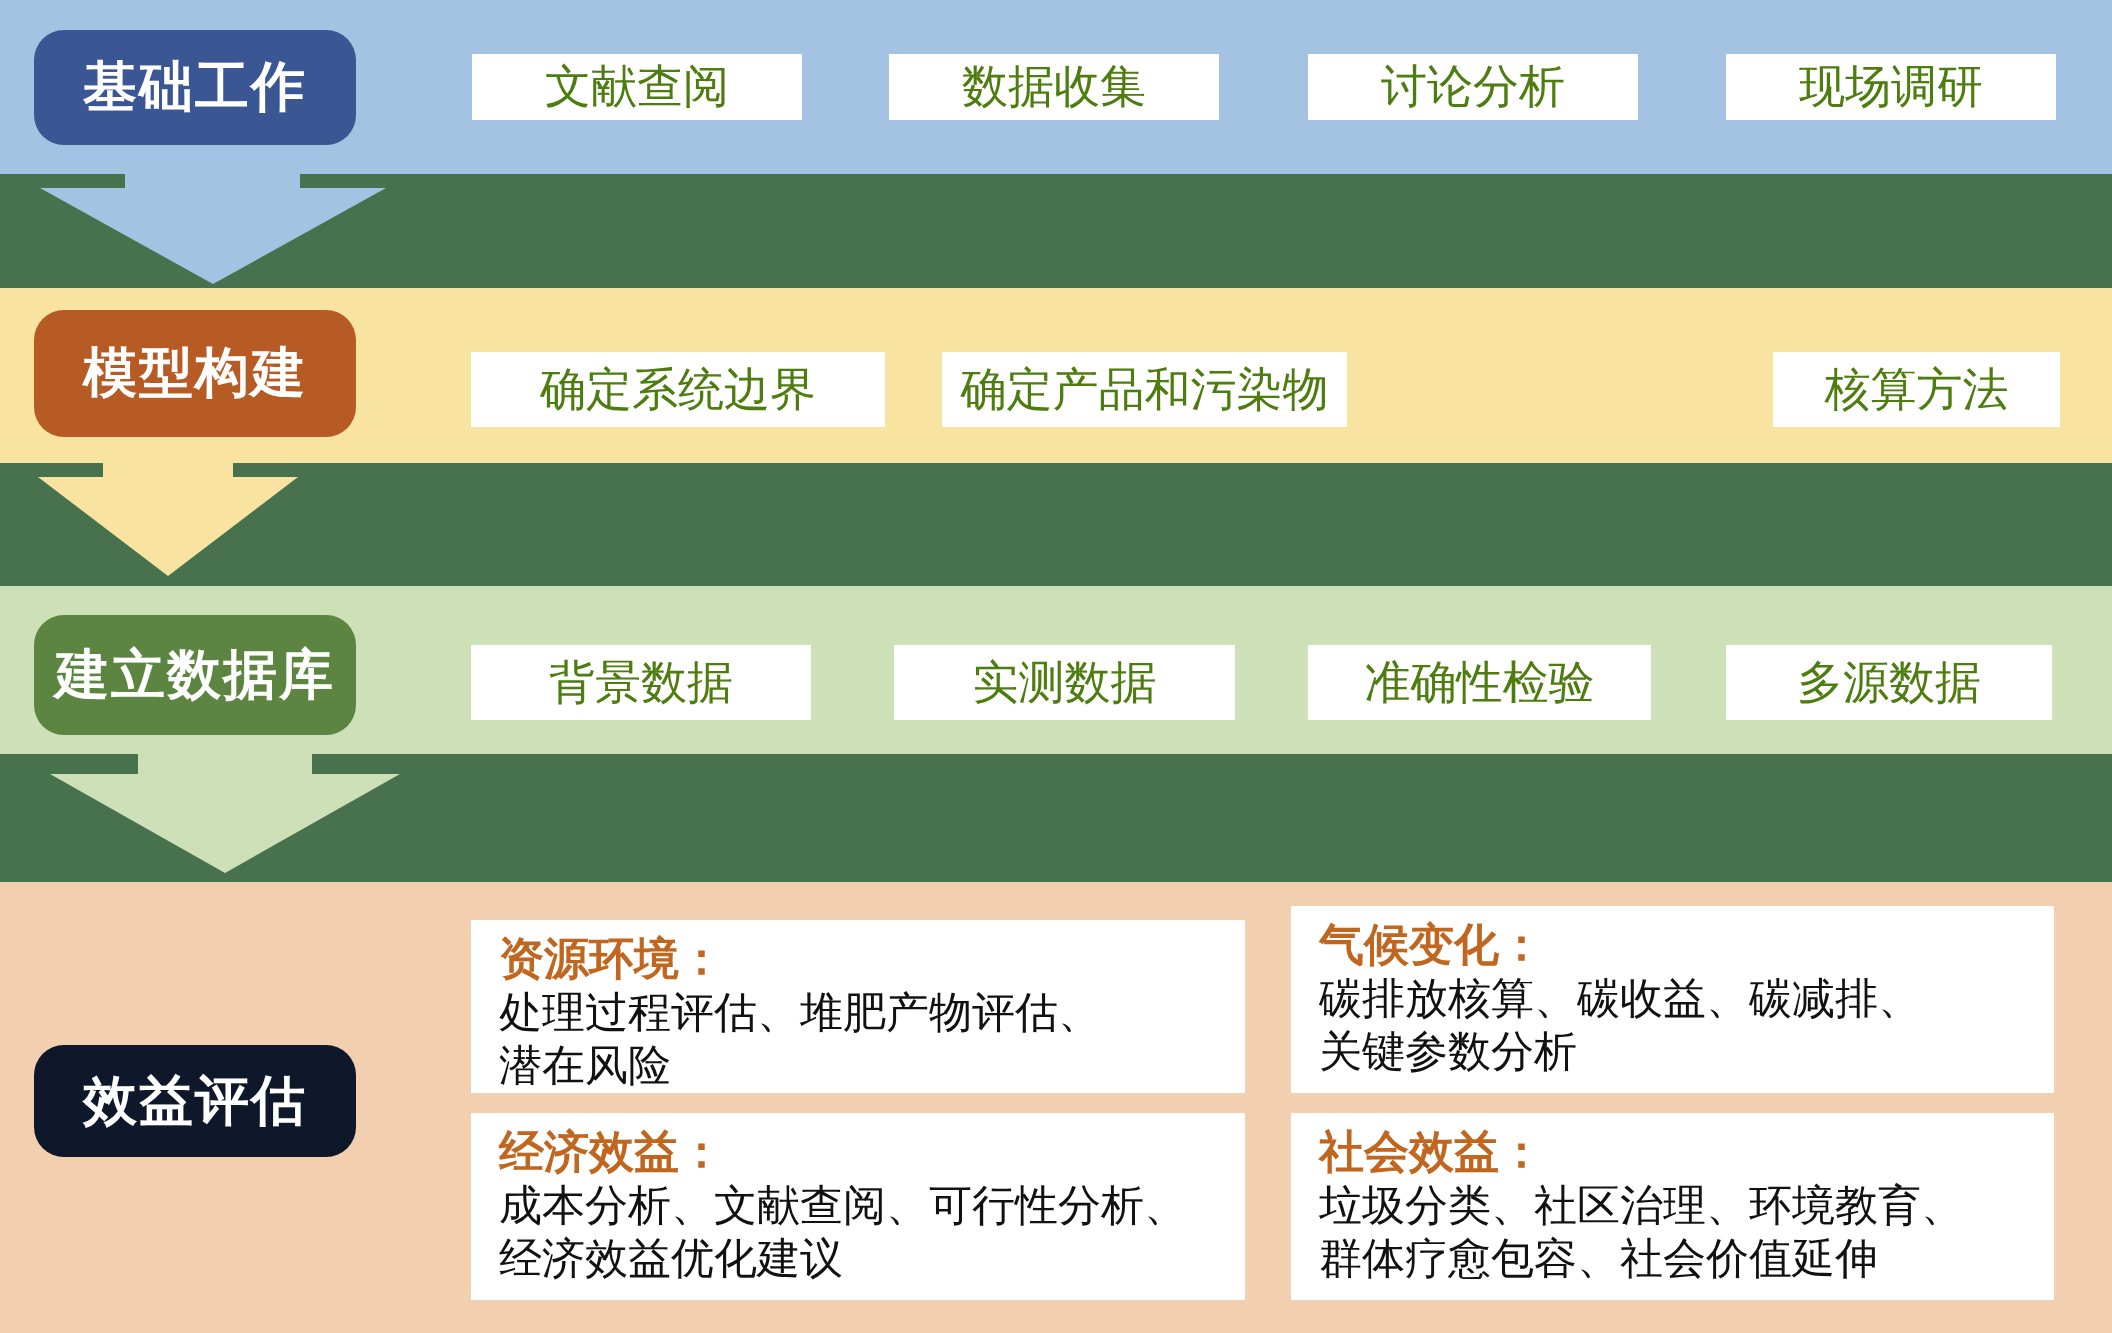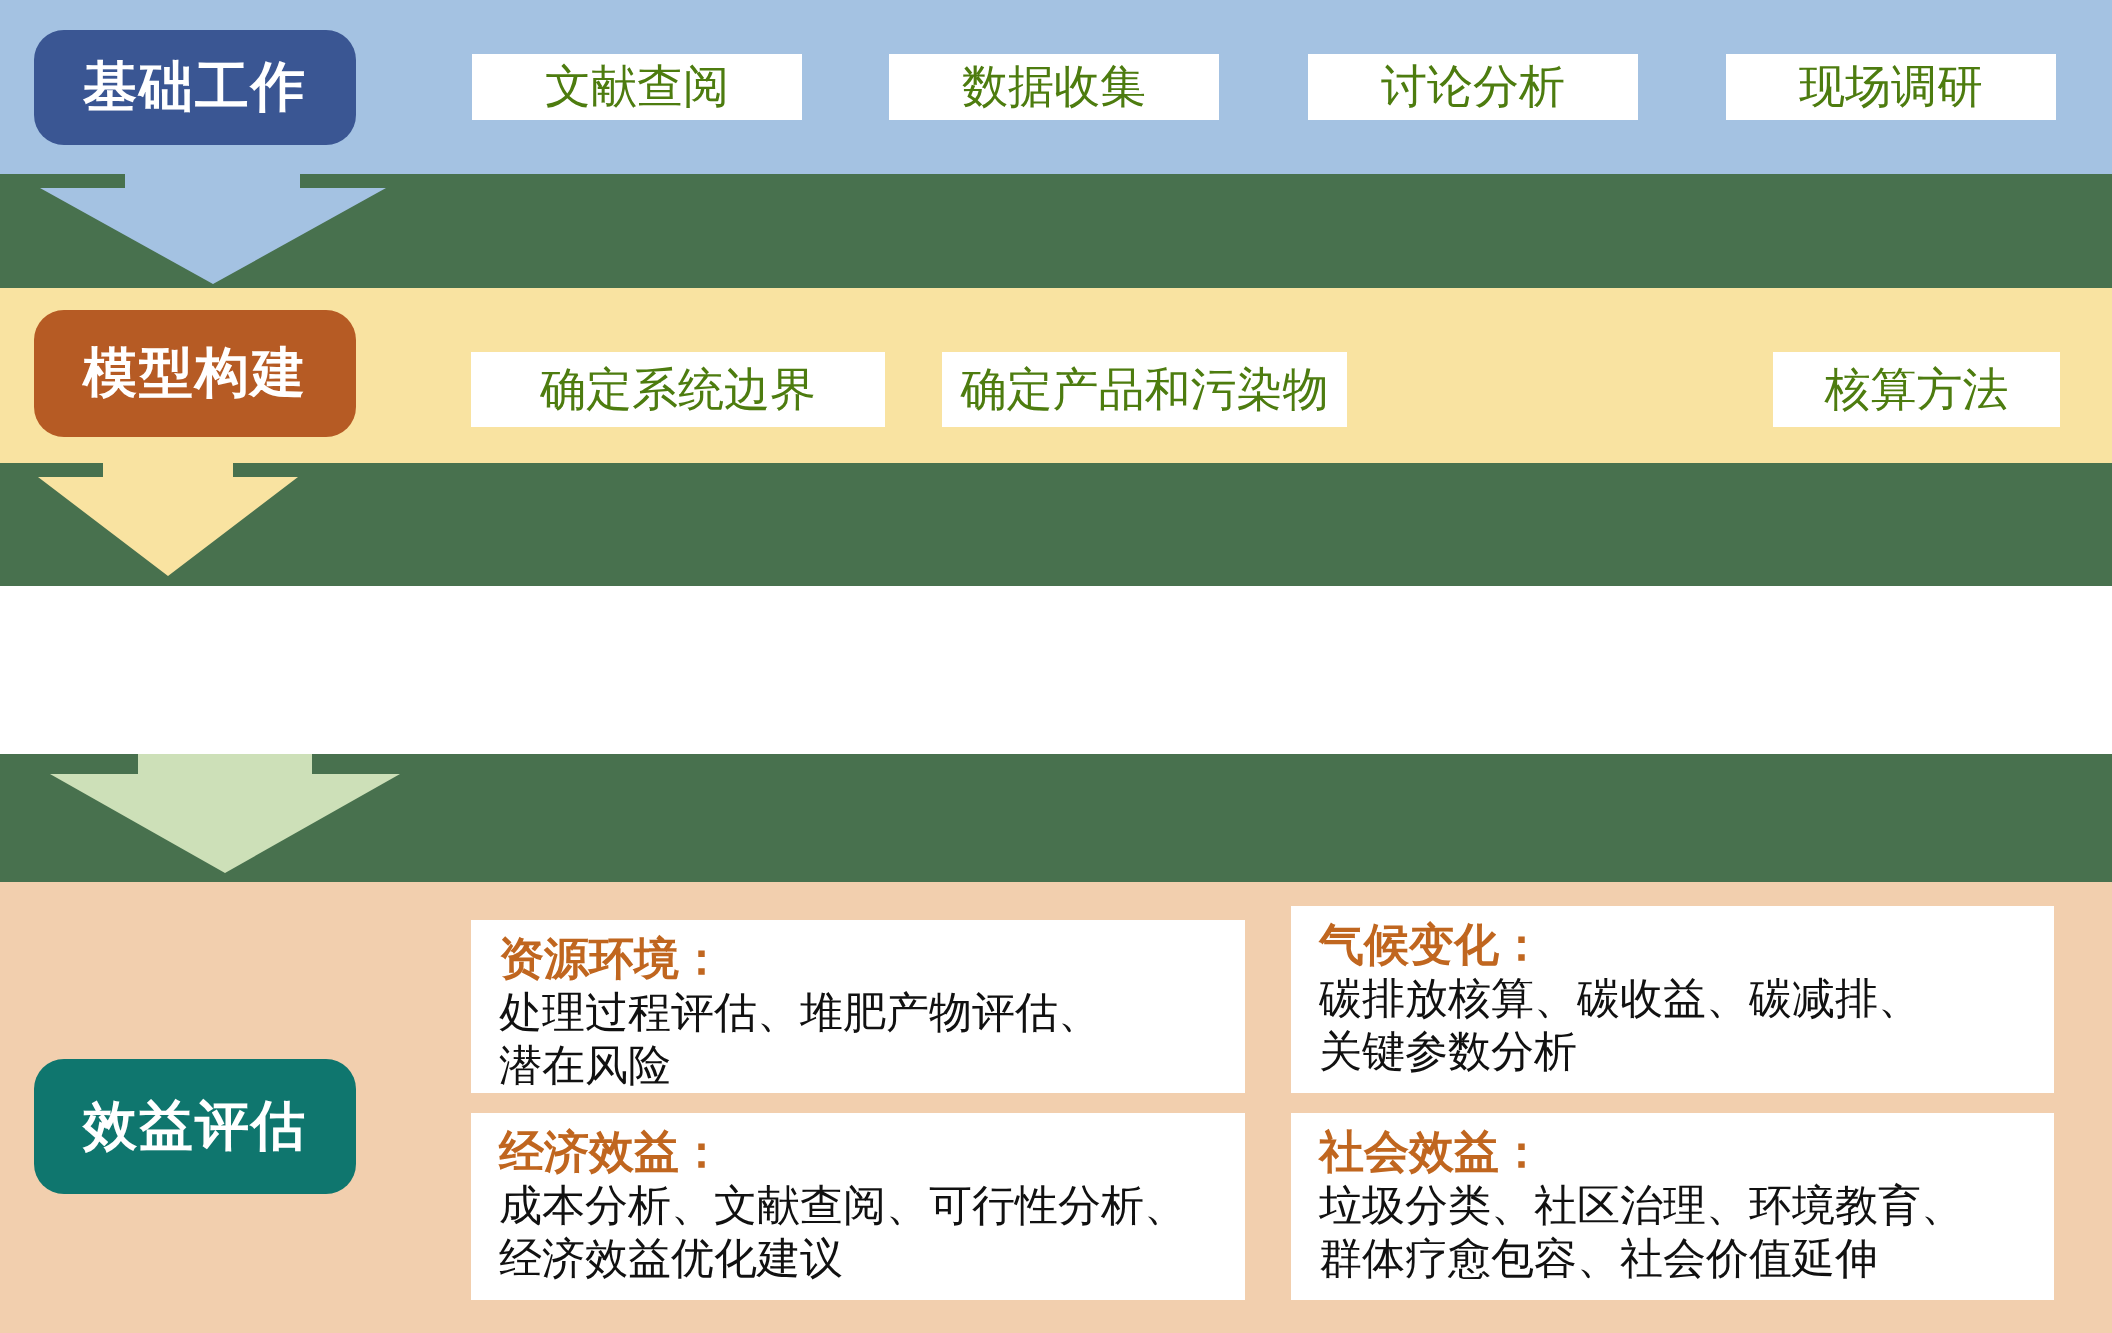--- a/index.html
+++ b/index.html
@@ -28,21 +28,21 @@
     font-weight: bold;
     font-size: 54px;
     display: flex;
     align-items: center;
     justify-content: center;
     letter-spacing: 2px;
   }
   #label-foundation { top: 30px;  height: 115px; background: #3a5693; }
   #label-model      { top: 22px;  height: 127px; background: #b65b24; }
   #label-database   { top: 29px;  height: 120px; background: #5d8542; }
-  #label-evaluation { top: 177px; height: 135px; background: #0f766e; }
+  #label-evaluation { top: 163px; height: 112px; background: #0f172a; }
 
   .flow-item {
     position: absolute;
     background: #ffffff;
     color: #4d7c0f;
     font-size: 46px;
     display: flex;
     align-items: center;
     justify-content: center;
     white-space: nowrap;
@@ -95,20 +95,27 @@
     <div class="flow-item" style="left:942px; top:64px; width:405px; height:75px;">确定产品和污染物</div>
     <div class="flow-item" style="left:1773px; top:64px; width:287px; height:75px;">核算方法</div>
   </div>
 
   <div class="band-row" id="band-2">
     <svg class="arrow-svg" width="2112" height="123" viewBox="0 0 2112 123" preserveAspectRatio="none">
       <polygon points="103,0 233,0 233,14 298,14 168,113 38,14 103,14" fill="#f9e3a1"></polygon>
     </svg>
   </div>
 
+  <div class="band-row" id="row-database">
+    <div class="stage-label" id="label-database">建立数据库</div>
+    <div class="flow-item" style="left:471px; top:59px; width:340px; height:75px;">背景数据</div>
+    <div class="flow-item" style="left:894px; top:59px; width:341px; height:75px;">实测数据</div>
+    <div class="flow-item" style="left:1308px; top:59px; width:343px; height:75px;">准确性检验</div>
+    <div class="flow-item" style="left:1726px; top:59px; width:326px; height:75px;">多源数据</div>
+  </div>
 
   <div class="band-row" id="band-3">
     <svg class="arrow-svg" width="2112" height="128" viewBox="0 0 2112 128" preserveAspectRatio="none">
       <polygon points="138,0 312,0 312,20 400,20 225,119 50,20 138,20" fill="#cde0b8"></polygon>
     </svg>
   </div>
 
   <div class="band-row" id="row-evaluation">
     <div class="stage-label" id="label-evaluation">效益评估</div>
 

